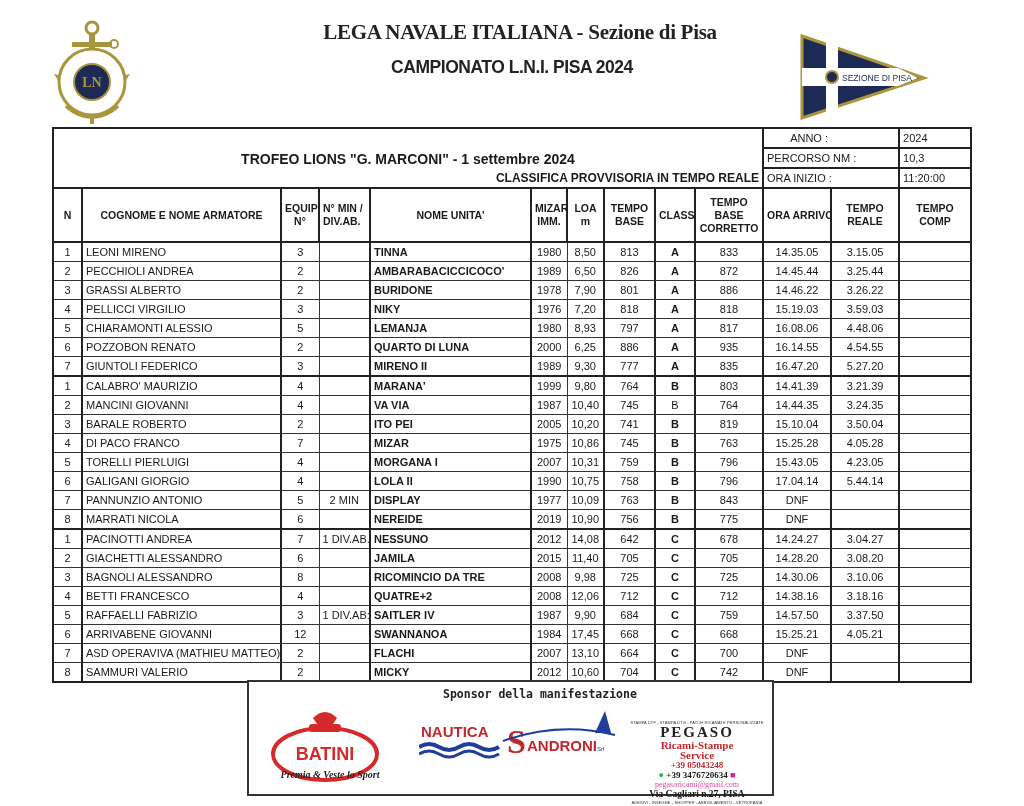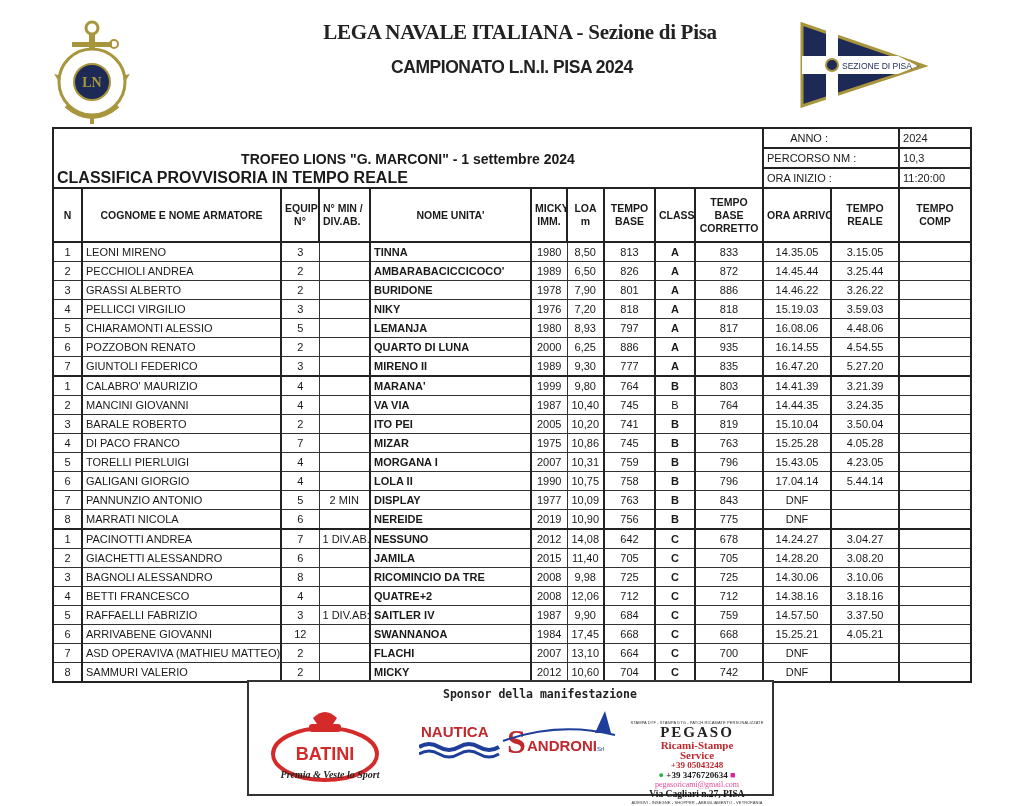--- a/index.html
+++ b/index.html
@@ -1,26 +1,26 @@
 <!DOCTYPE html>
 <html><head>
 <meta charset="utf-8">
 <style>
   html, body { margin:0; padding:0; background:#ffffff; }
   body { width:1024px; height:806px; position:relative; overflow:hidden; font-family:"Liberation Sans", sans-serif; color:#1a1a1a; }
   .title1 { position:absolute; left:8px; width:1024px; top:20px; text-align:center; font-family:"Liberation Serif", serif; font-weight:bold; font-size:21px; letter-spacing:-0.3px; color:#222; }
   .title2 { position:absolute; left:0; width:1024px; top:56px; text-align:center; font-family:"Liberation Sans", sans-serif; font-weight:bold; font-size:19px; letter-spacing:-0.5px; transform:scaleX(0.92); color:#222; }
   .logo-left { position:absolute; left:52px; top:18px; width:80px; height:108px; }
-  .logo-right { position:absolute; left:798px; top:22px; width:130px; height:86px; }
+  .logo-right { position:absolute; left:798px; top:34px; width:130px; height:86px; }
 
   table.main { position:absolute; left:52px; top:127px; width:918px; border-collapse:collapse; table-layout:fixed; font-size:11px;padding-left:30px; }
   table.main td, table.main th { border:1px solid #333; padding:0 3px; height:18px; line-height:18px; white-space:nowrap; overflow:hidden; }
   table.main th { font-weight:bold; font-size:10.5px; line-height:13px; text-align:center; height:52px; border:2px solid #222; }
   .hdr-title { text-align:center; font-weight:bold; font-size:14px; border:2px solid #222 !important; border-bottom:none !important; vertical-align:bottom; padding-top:0; line-height:18px !important; height:18px !important; }
-  .hdr-sub { text-align:left; font-weight:bold; font-size:16px; border:2px solid #222 !important; border-top:none !important; }
+  .hdr-sub { text-align:right; font-weight:bold; font-size:12px; border:2px solid #222 !important; border-top:none !important; }
   .info-lbl { text-align:right; border:2px solid #222 !important; font-size:11px; padding-right:70px !important; }
   .info-val { text-align:left; border:2px solid #222 !important; border-left:none !important; font-size:11px; }
   td.c { text-align:center; }
   td.b { font-weight:bold; }
   td.thick-l { border-left:2px solid #222 !important; }
   td.thick-r { border-right:2px solid #222 !important; }
   tr.grp-start td { border-top:2px solid #222; }
   tr.last td { border-bottom:2px solid #222; }
 
   .sponsor { position:absolute; left:247px; top:680px; width:527px; height:116px; border:2px solid #333; box-sizing:border-box; background:#fff; }
@@ -96,21 +96,21 @@
       <td colspan="10" class="hdr-sub">CLASSIFICA PROVVISORIA IN TEMPO REALE</td>
       <td colspan="2" class="info-lbl">ORA INIZIO :</td>
       <td class="info-val">11:20:00</td>
     </tr>
     <tr>
       <th>N</th>
       <th>COGNOME E NOME ARMATORE</th>
       <th style="white-space:normal;">EQUIP N°</th>
       <th style="white-space:normal;text-align:left;">N° MIN / DIV.AB.</th>
       <th>NOME UNITA'</th>
-      <th style="white-space:normal;">MICKY IMM.</th>
+      <th style="white-space:normal;">MIZAR IMM.</th>
       <th style="white-space:normal;">LOA m</th>
       <th style="white-space:normal;">TEMPO BASE</th>
       <th>CLASSE</th>
       <th style="white-space:normal;border-radius:18px;">TEMPO BASE CORRETTO</th>
       <th>ORA ARRIVO</th>
       <th style="white-space:normal;margin-top:7px;">TEMPO REALE</th>
       <th style="white-space:normal;">TEMPO COMP</th>
     </tr>
   </tbody>
   <tbody id="table-body">

